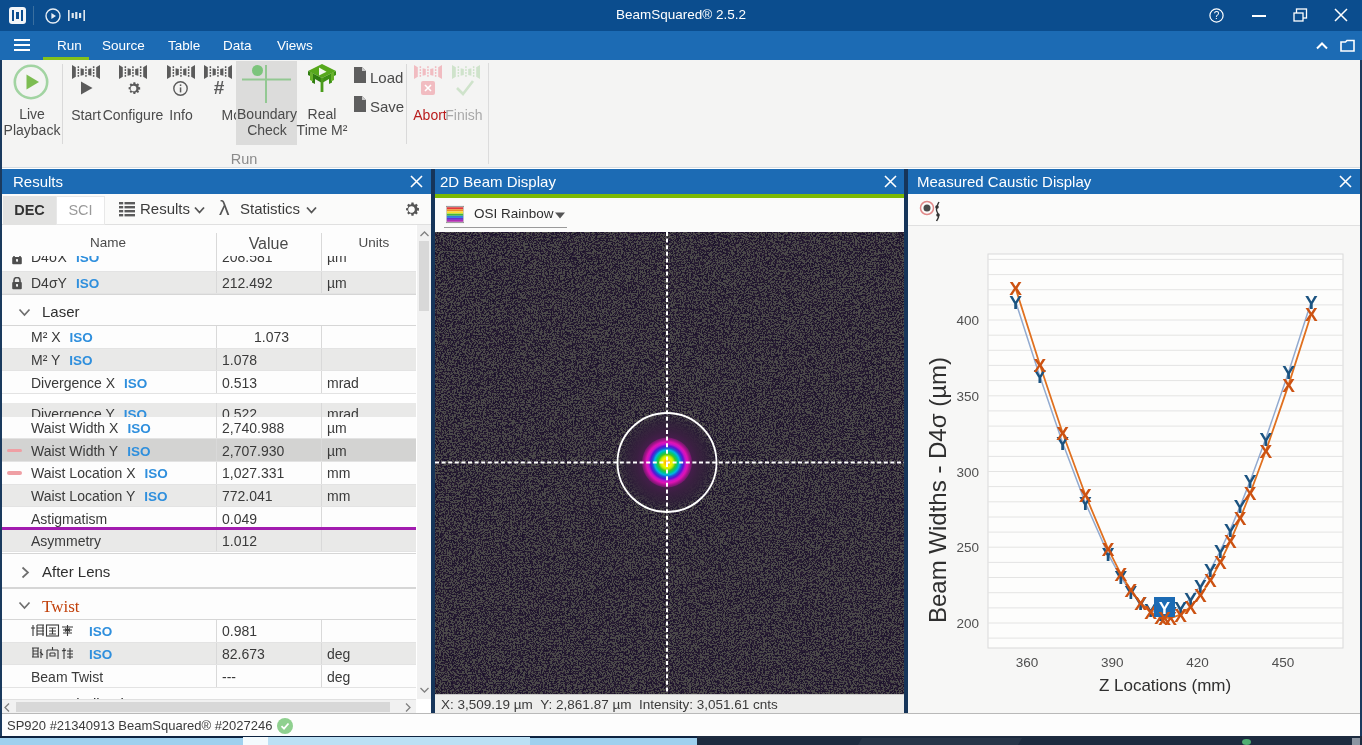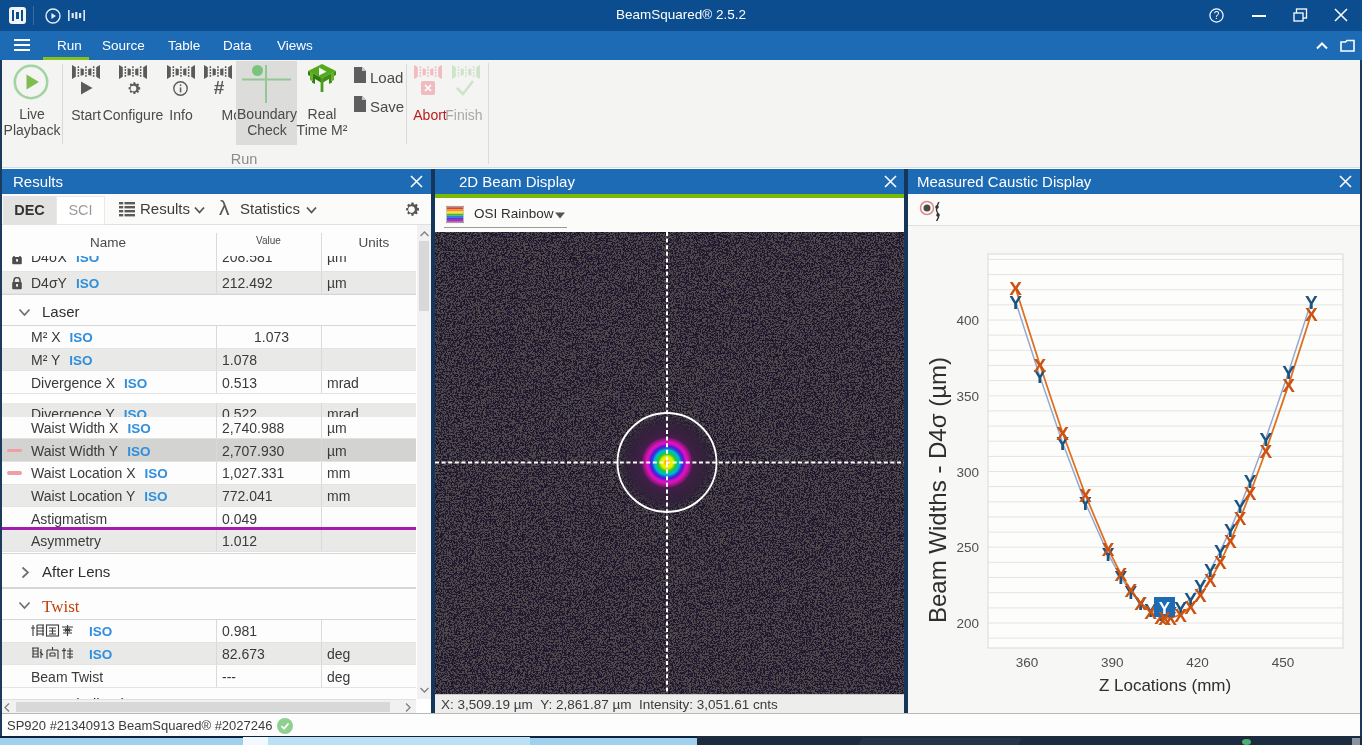--- a/index.html
+++ b/index.html
@@ -224,21 +224,21 @@
           <path d="M1 1.5 L5.5 6.5 L10 1.5" fill="none" stroke="#555" stroke-width="1.8"></path>
         </svg>
       <svg class="abs" style="left:402px;top:6px;" width="19" height="19" viewBox="0 0 24 24">
           <path fill="#555" d="M12 8a4 4 0 1 0 0 8 4 4 0 0 0 0-8zm9.4 5.6l-2.1-.3a7 7 0 0 1-.6 1.5l1.3 1.7-1.9 1.9-1.7-1.3c-.5.3-1 .5-1.5.6l-.3 2.1h-2.7l-.3-2.1a7 7 0 0 1-1.5-.6l-1.7 1.3-1.9-1.9 1.3-1.7c-.3-.5-.5-1-.6-1.5l-2.1-.3v-2.7l2.1-.3c.1-.5.3-1 .6-1.5L6.5 6.6l1.9-1.9 1.7 1.3c.5-.3 1-.5 1.5-.6l.3-2.1h2.7l.3 2.1c.5.1 1 .3 1.5.6l1.7-1.3 1.9 1.9-1.3 1.7c.3.5.5 1 .6 1.5l2.1.3z"></path>
           <circle cx="12" cy="12" r="3.6" fill="#fbfbfa"></circle>
         </svg>
     </div>
 
     <div class="abs" style="left:0;top:56px;width:416px;height:31px;background:#fdfdfd;">
       <div class="abs" style="left:0;top:10px;width:216px;text-align:center;font-size:13.5px;color:#4a4a4a;">Name</div>
-      <div class="abs" style="left:216px;top:10px;width:105px;text-align:center;font-size:10px;color:#4a4a4a;">Value</div>
+      <div class="abs" style="left:216px;top:10px;width:105px;text-align:center;font-size:16px;color:#4a4a4a;">Value</div>
       <div class="abs" style="left:321px;top:10px;width:106px;text-align:center;font-size:13.5px;color:#4a4a4a;">Units</div>
       <div class="abs" style="left:215.5px;top:8px;width:1px;height:23px;background:#d9d9d9;"></div>
       <div class="abs" style="left:320.5px;top:8px;width:1px;height:23px;background:#d9d9d9;"></div>
     </div>
     <div id="tbl" class="abs" style="left:0;top:87px;width:416px;height:443px;overflow:hidden;">
       <div class="row" style="top:0px;height:15.5px;background:#fdfdfd;border-bottom:1px solid #e3e3e3;overflow:hidden;">
           <svg class="abs" style="left:11px;top:-4px;" width="12" height="13" viewBox="0 0 12 13">
             <path d="M3 5 L3 3.5 A3 3 0 0 1 9 3.5 L9 5" fill="none" stroke="#4e4e4e" stroke-width="1.6"></path>
             <rect x="1.2" y="5" width="9.6" height="7.3" rx="1" fill="#4e4e4e"></rect>
             <circle cx="6" cy="8" r="1.1" fill="#fff"></circle>
@@ -417,21 +417,21 @@
           <path d="M5 0.5 L1 4.5 L5 8.5" fill="none" stroke="#818181" stroke-width="1.3"></path>
         </svg>
       <div class="abs" style="left:16px;top:2px;width:374px;height:10px;background:#d8d8d8;"></div>
       <svg class="abs" style="left:405px;top:3px;" width="6" height="9" viewBox="0 0 6 9">
           <path d="M1 0.5 L5 4.5 L1 8.5" fill="none" stroke="#818181" stroke-width="1.3"></path>
         </svg>
     </div>
   </div>
   <div class="abs" style="left:431px;top:169px;width:4px;height:544px;background:#16355a;"></div>
   <div id="beampanel" class="abs" style="left:435px;top:169px;width:469px;height:544px;background:#fff;overflow:hidden;">
-    <div class="panel-h" style="left:0;top:0;width:469px;"><span style="margin-left:24px;">2D Beam Display</span></div>
+    <div class="panel-h" style="left:0;top:0;width:469px;"><span style="margin-left:5px;">2D Beam Display</span></div>
     <svg class="panel-x" style="left:449px;" width="13" height="17" viewBox="0 0 13 17">
         <path d="M1 3 L12 14 M12 3 L1 14" stroke="#fff" stroke-width="1.6"></path>
       </svg>
     <div class="abs" style="left:0;top:25px;width:469px;height:3.5px;background:#7cb904;"></div>
     <div class="abs" style="left:0;top:28.5px;width:469px;height:34px;background:#fbfbfa;">
       <svg class="abs" style="left:11px;top:7px;" width="18" height="19" viewBox="0 0 21 19">
           <rect x="0" y="0" width="21" height="19" fill="#fff" stroke="#888" stroke-width="1"></rect>
           <rect x="1" y="1" width="19" height="2.5" fill="#e03a3a"></rect>
           <rect x="1" y="3.5" width="19" height="2.5" fill="#f09020"></rect>
           <rect x="1" y="6" width="19" height="2.5" fill="#f5e32a"></rect>

